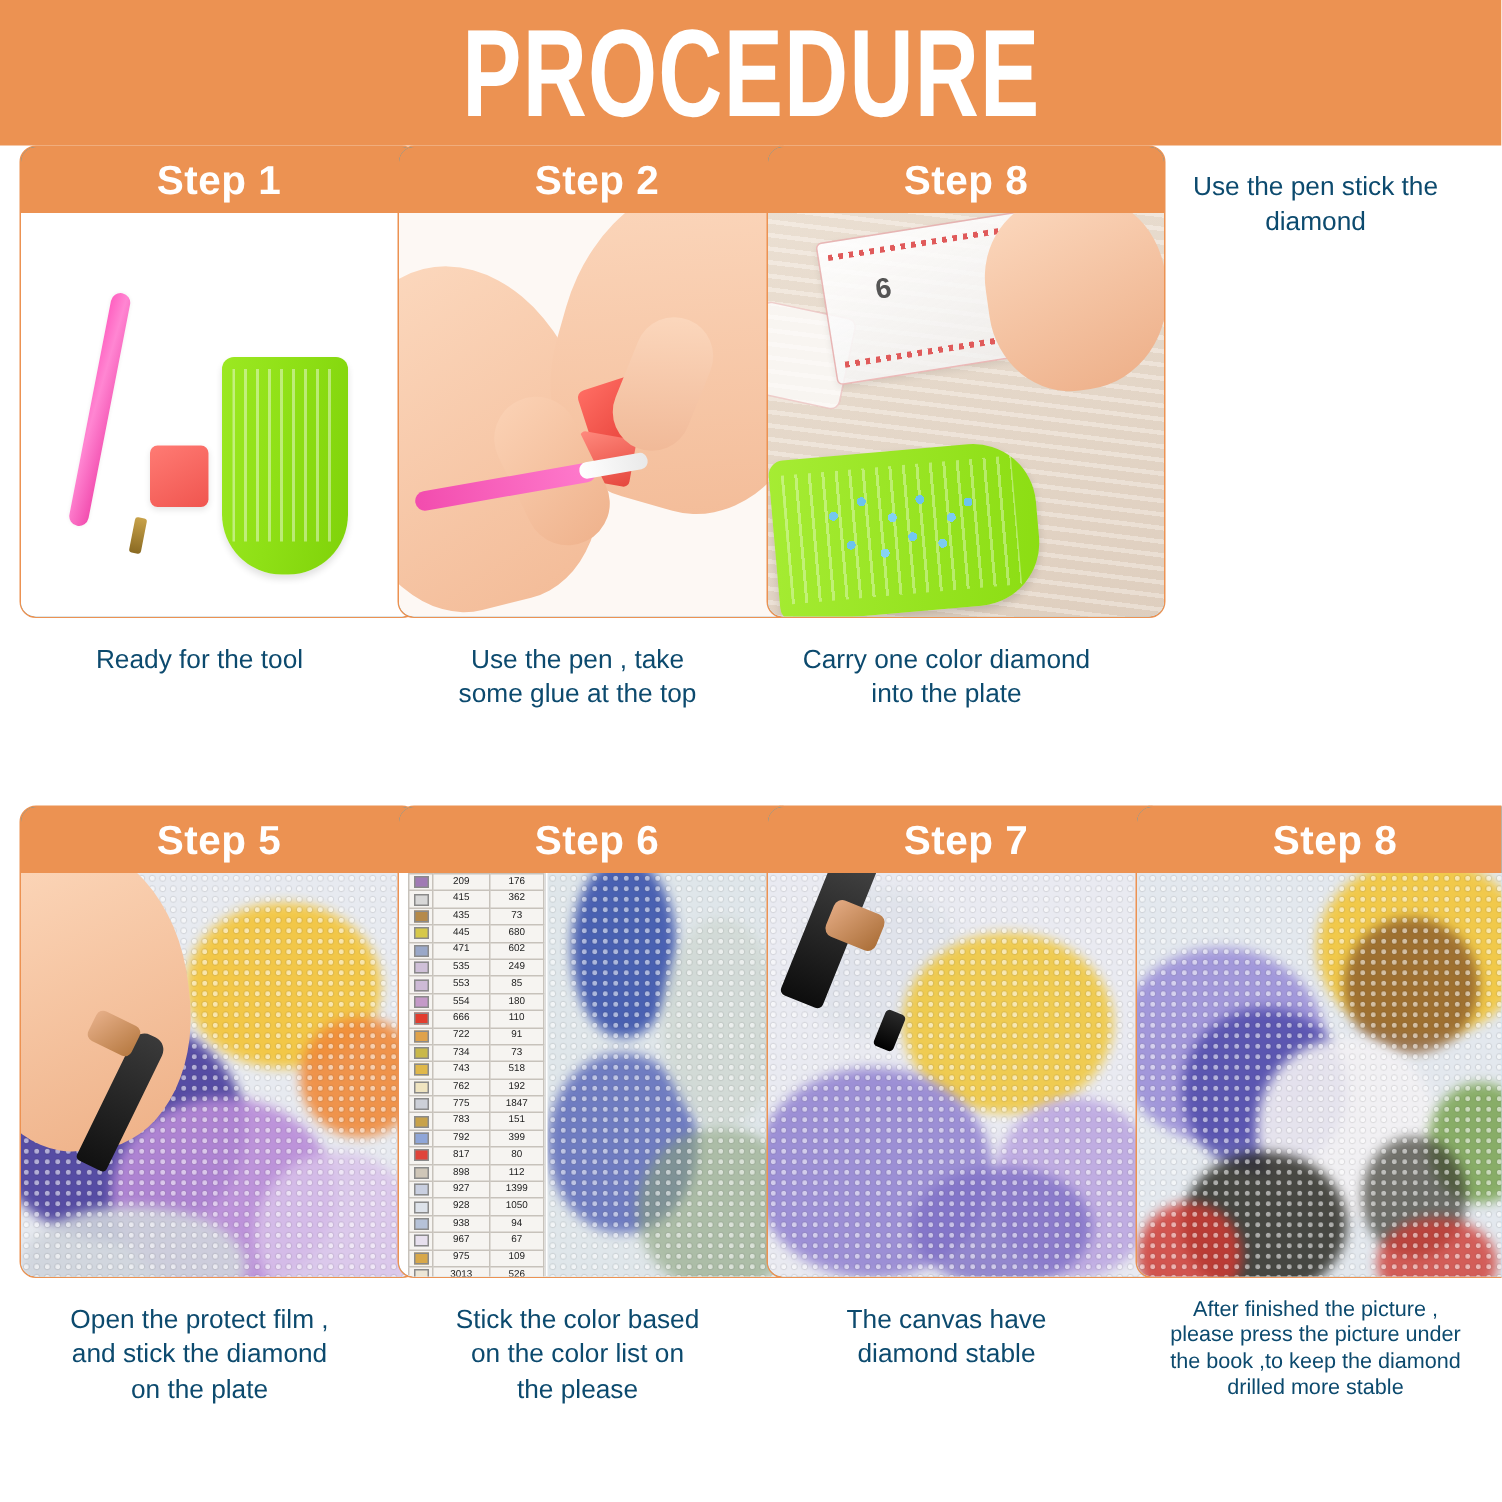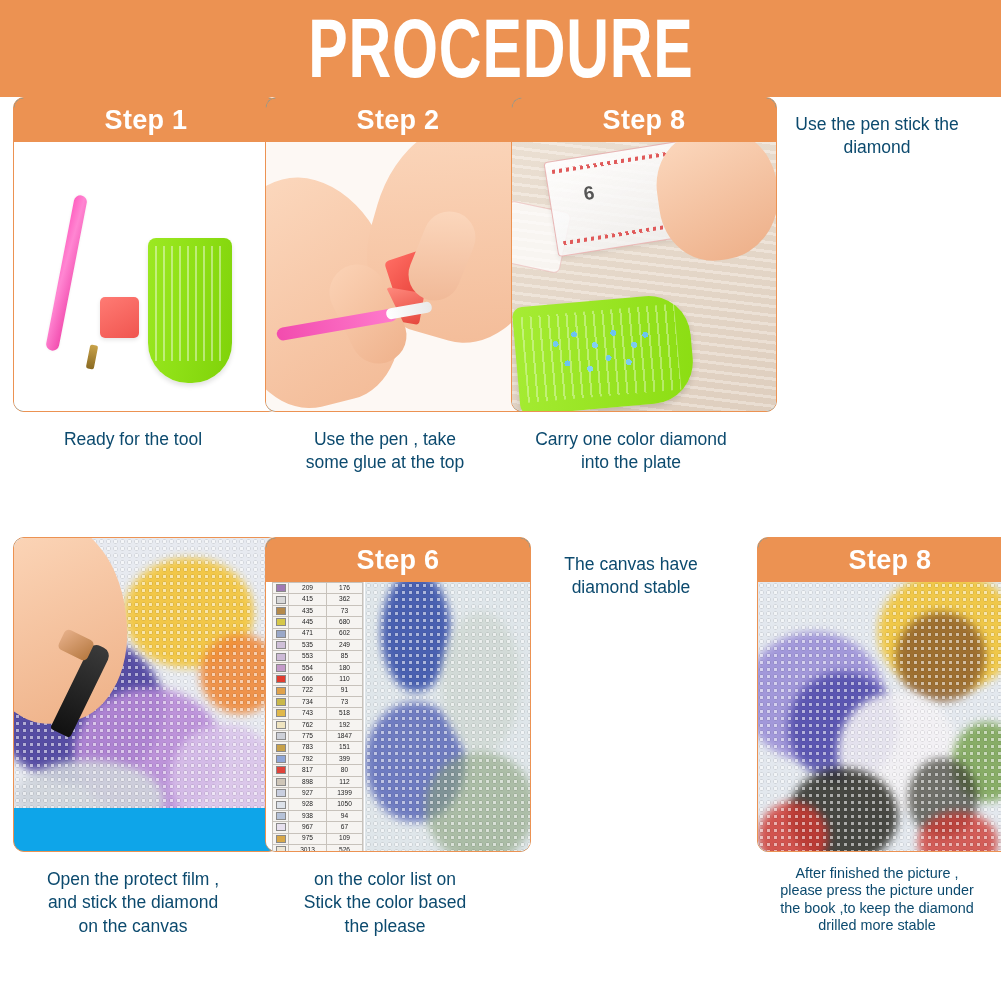--- a/index.html
+++ b/index.html
@@ -378,20 +378,23 @@
           <div>Use the pen stick the</div>
           <div>diamond</div>
         </div>
       </div>
     </div>
 
     <div class="row row2">
 
       <div class="cell c0">
         <div class="card">
+          <div class="card-header">
+            <span class="card-header-label">Step 5</span>
+          </div>
           <div class="card-body">
             <div class="scene s5 mosaic">
               <div class="bg"></div>
               <div class="m-art">
                 <div class="blob b1"></div>
                 <div class="blob b2"></div>
                 <div class="blob b3"></div>
                 <div class="blob b4"></div>
                 <div class="blob b5"></div>
                 <div class="blob b6"></div>
@@ -399,21 +402,21 @@
               <div class="dots"></div>
               <div class="hand5"></div>
               <div class="pen5"></div>
               <div class="pen5band"></div>
             </div>
           </div>
         </div>
         <div class="caption">
           <div>Open the protect film ,</div>
           <div>and stick the diamond</div>
-          <div>on the canvas</div>
+          <div>on the plate</div>
         </div>
       </div>
 
       <div class="cell c1">
         <div class="card">
           <div class="card-header">
             <span class="card-header-label">Step 6</span>
           </div>
           <div class="card-body">
             <div class="scene s6">
@@ -597,27 +600,48 @@
                   <div class="blob c2b"></div>
                   <div class="blob c3b"></div>
                   <div class="blob c4b"></div>
                 </div>
                 <div class="dots"></div>
               </div>
             </div>
           </div>
         </div>
         <div class="caption">
+          <div>Stick the color based</div>
           <div>on the color list on</div>
-          <div>Stick the color based</div>
           <div>the please</div>
         </div>
       </div>
 
       <div class="cell c2">
+        <div class="card">
+          <div class="card-header">
+            <span class="card-header-label">Step 7</span>
+          </div>
+          <div class="card-body">
+            <div class="scene s7 mosaic">
+              <div class="bg"></div>
+              <div class="m-art">
+                <div class="blob p4"></div>
+                <div class="blob p2"></div>
+                <div class="blob p1"></div>
+                <div class="blob p3"></div>
+                <div class="blob p5"></div>
+              </div>
+              <div class="dots"></div>
+              <div class="pen7"></div>
+              <div class="pen7band"></div>
+              <div class="pen7tip"></div>
+            </div>
+          </div>
+        </div>
         <div class="caption">
           <div>The canvas have</div>
           <div>diamond stable</div>
         </div>
       </div>
 
       <div class="cell c3">
         <div class="card">
           <div class="card-header">
             <span class="card-header-label">Step 8</span>

